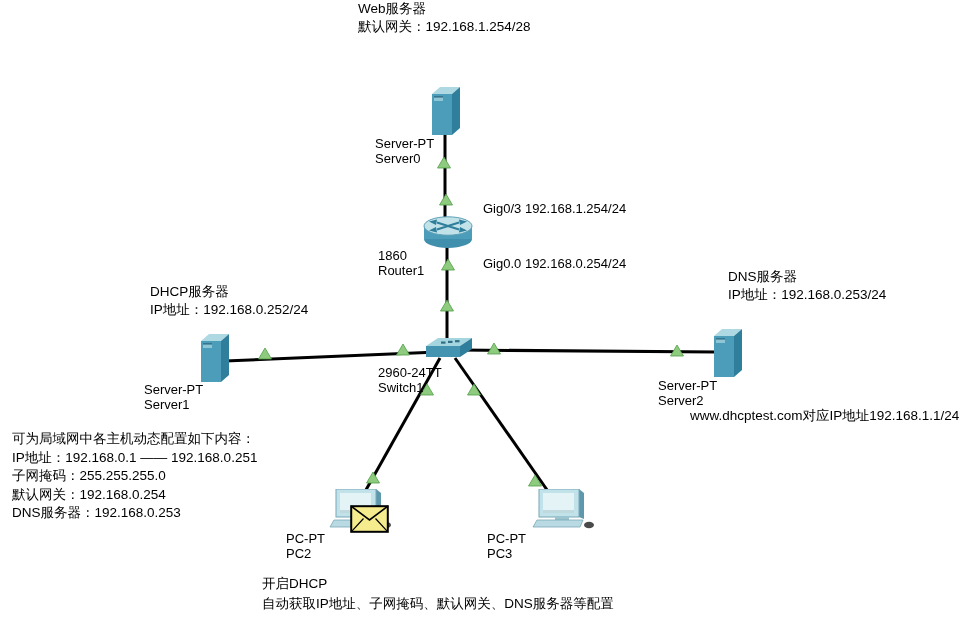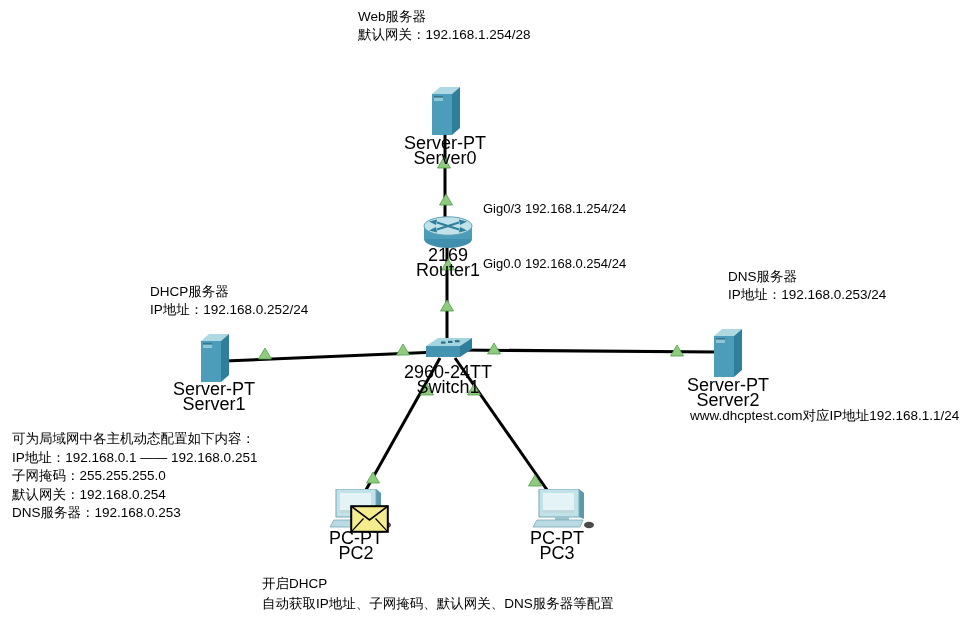--- a/index.html
+++ b/index.html
@@ -6,21 +6,21 @@
   #canvas{
     position:relative;width:976px;height:624px;background:#ffffff;overflow:hidden;
     font-family:"Liberation Sans","DejaVu Sans",sans-serif;color:#000;
   }
   .abs{position:absolute;}
   svg{display:block;}
   .note{position:absolute;font-size:13.5px;line-height:17.5px;white-space:nowrap;}
   .note.pool{line-height:18.5px;}
   .note.client{line-height:19.5px;}
   .iflabel{position:absolute;font-size:13px;white-space:nowrap;}
-  .devlabel{position:absolute;width:140px;text-align:center;font-size:18px;line-height:15px;}
+  .devlabel{position:absolute;width:140px;text-align:left;font-size:13px;line-height:15px;}
   .devlabel div{white-space:nowrap;}
 </style>
 </head>
 <body>
 
 <div id="canvas">
 
   <svg class="abs" style="left:0;top:0" width="976" height="624" viewBox="0 0 976 624">
     <g stroke="#000000" stroke-width="3">
       <line x1="445" y1="118" x2="445" y2="232"></line>
@@ -114,21 +114,21 @@
     <rect x="24" y="28" width="14" height="3" fill="#9CC4CE"></rect>
     <polygon points="6,31 52,31 49,38 2,38" fill="#B9DAE2" stroke="#76A8B8" stroke-width="0.8"></polygon>
     <ellipse cx="58" cy="36" rx="5" ry="3.2" fill="#4A4A4A"></ellipse>
   </svg>
 
   <div class="devlabel" style="left:375px;top:136px">
     <div>Server-PT</div>
     <div>Server0</div>
   </div>
   <div class="devlabel" style="left:378px;top:248px">
-    <div>2169</div>
+    <div>1860</div>
     <div>Router1</div>
   </div>
   <div class="devlabel" style="left:378px;top:365px">
     <div>2960-24TT</div>
     <div>Switch1</div>
   </div>
   <div class="devlabel" style="left:144px;top:382px">
     <div>Server-PT</div>
     <div>Server1</div>
   </div>
@@ -141,21 +141,21 @@
     <div>PC2</div>
   </div>
   <div class="devlabel" style="left:487px;top:531px">
     <div>PC-PT</div>
     <div>PC3</div>
   </div>
 
   <div class="iflabel" style="left:483px;top:201px">Gig0/3 192.168.1.254/24</div>
   <div class="iflabel" style="left:483px;top:256px">Gig0.0 192.168.0.254/24</div>
 
-  <div class="note" style="left:358px;top:8px">
+  <div class="note" style="left:358px;top:0">
     <div>Web服务器</div>
     <div>默认网关：192.168.1.254/28</div>
   </div>
 
   <div class="note" style="left:150px;top:283px">
     <div>DHCP服务器</div>
     <div>IP地址：192.168.0.252/24</div>
   </div>
 
   <div class="note" style="left:728px;top:268px">

